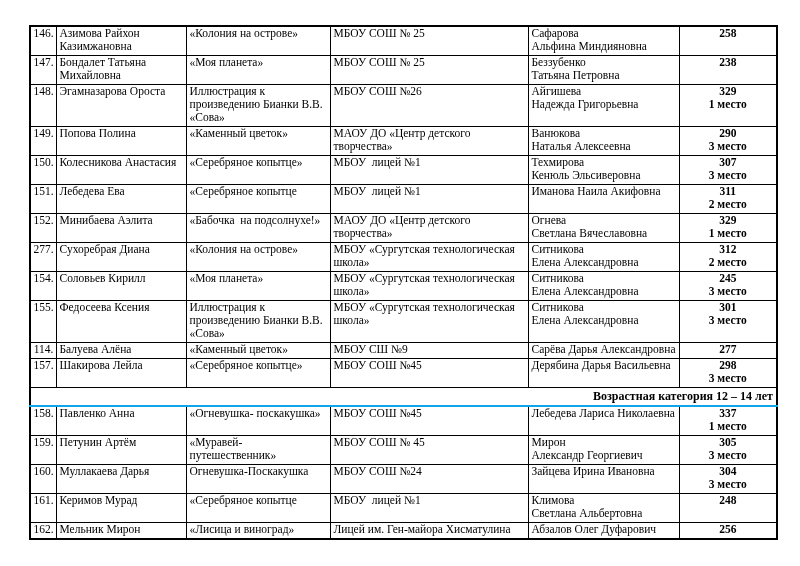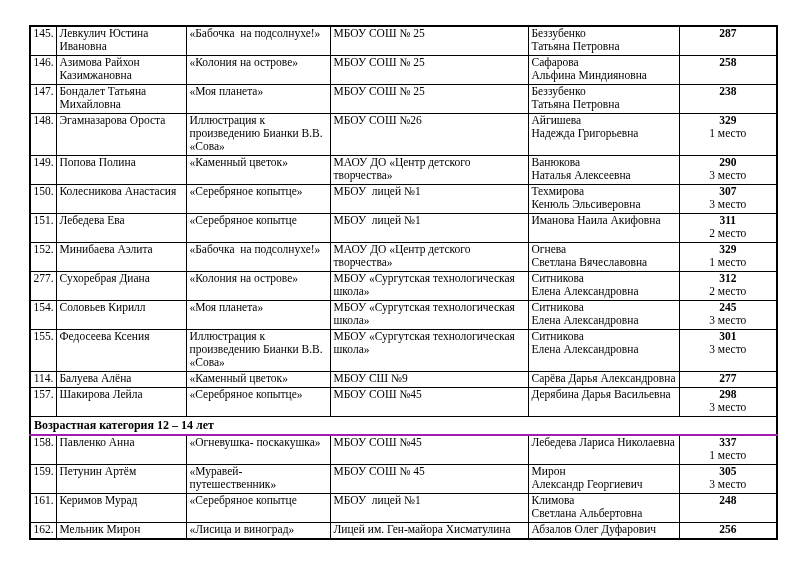--- a/index.html
+++ b/index.html
@@ -35,56 +35,46 @@
     text-align: right;
     padding-right: 2px;
     padding-left: 1px;
   }
   td.score {
     text-align: center;
     font-weight: bold;
     padding-left: 1px;
     padding-right: 1px;
   }
-  td.score .place-label { font-weight: normal; }
+  td.score .place-label { font-weight: bold; }
   tr.category-row td {
-    text-align: left;
+    text-align: right;
     font-weight: bold;
     font-size: 12px;
     line-height: 14px;
     padding-top: 1px;
     padding-bottom: 2px;
-    border-bottom: 2px solid #a21caf;
+    border-bottom: 2px solid #0ea5e9;
   }
 </style>
 </head>
 <body>
 
 <div class="page">
   <table class="results-table">
     <colgroup>
       <col style="width:26px">
       <col style="width:130px">
       <col style="width:144px">
       <col style="width:198px">
       <col style="width:151px">
       <col style="width:98px">
     </colgroup>
     <tbody id="rows-upper">
         <tr>
-          <td class="num">145.</td>
-          <td>Левкулич Юстина
-Ивановна</td>
-          <td>«Бабочка  на подсолнухе!»</td>
-          <td>МБОУ СОШ № 25</td>
-          <td>Беззубенко
-Татьяна Петровна</td>
-          <td class="score"><div>287</div></td>
-        </tr>
-        <tr>
           <td class="num">146.</td>
           <td>Азимова Райхон
 Казимжановна</td>
           <td>«Колония на острове»</td>
           <td>МБОУ СОШ № 25</td>
           <td>Сафарова
 Альфина Миндияновна</td>
           <td class="score"><div>258</div></td>
         </tr>
         <tr>
@@ -212,20 +202,28 @@
           <td class="num">159.</td>
           <td>Петунин Артём</td>
           <td>«Муравей-
 путешественник»</td>
           <td>МБОУ СОШ № 45</td>
           <td>Мирон
 Александр Георгиевич</td>
           <td class="score"><div>305</div><div class="place-label">3 место</div></td>
         </tr>
         <tr>
+          <td class="num">160.</td>
+          <td>Муллакаева Дарья</td>
+          <td>Огневушка-Поскакушка</td>
+          <td>МБОУ СОШ №24</td>
+          <td>Зайцева Ирина Ивановна</td>
+          <td class="score"><div>304</div><div class="place-label">3 место</div></td>
+        </tr>
+        <tr>
           <td class="num">161.</td>
           <td>Керимов Мурад</td>
           <td>«Серебряное копытце</td>
           <td>МБОУ  лицей №1</td>
           <td>Климова
 Светлана Альбертовна</td>
           <td class="score"><div>248</div></td>
         </tr>
         <tr>
           <td class="num">162.</td>

